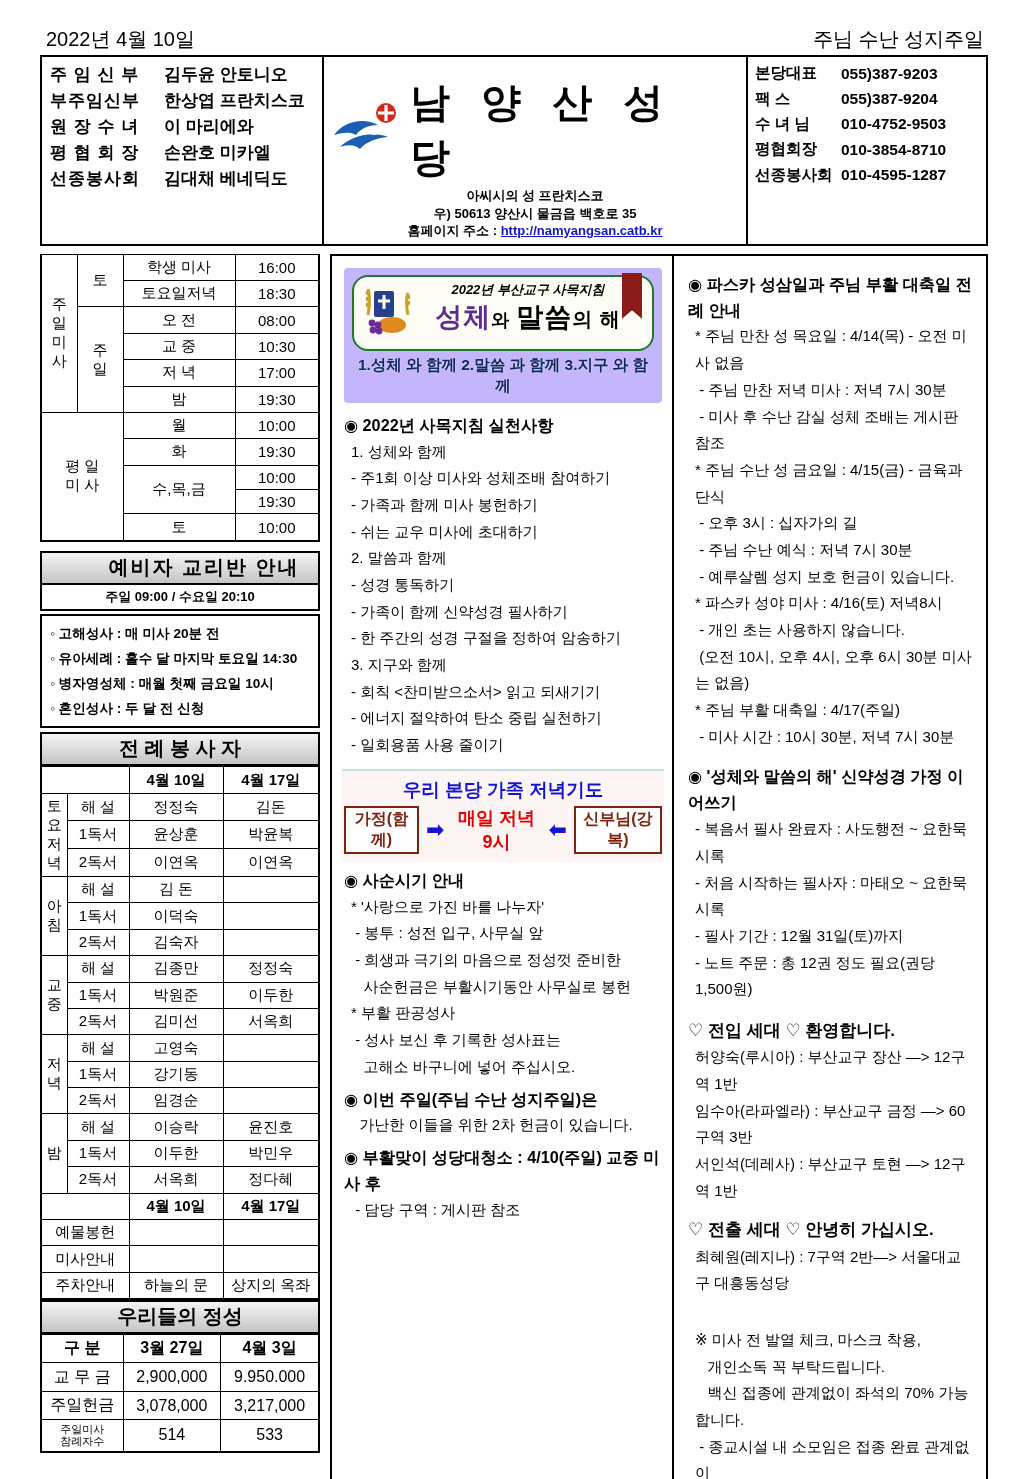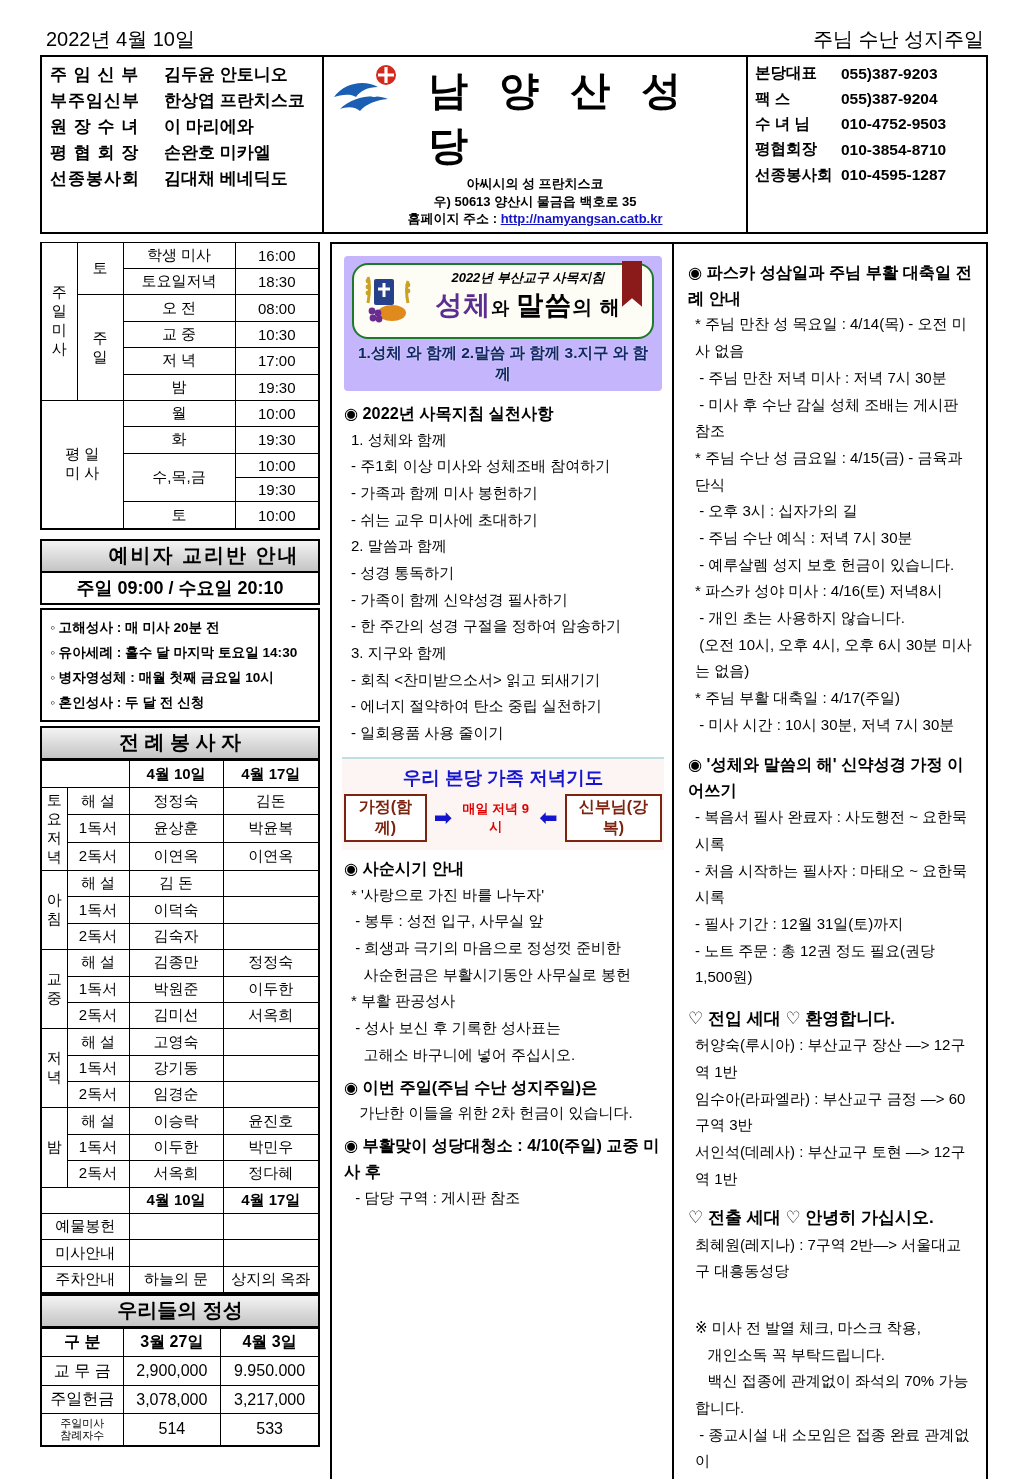--- a/index.html
+++ b/index.html
@@ -7,42 +7,42 @@
   .page{padding:26px 38px 10px 40px;box-sizing:border-box;}
   .topline{display:flex;justify-content:space-between;align-items:flex-end;font-size:20px;font-weight:normal;padding:0 4px 2px 6px;}
   
   .header-box{display:grid;grid-template-columns:280px 1fr 240px;border:2.5px solid #000;}
   .hcell{padding:4px 6px;}
   .hcell + .hcell{border-left:2.5px solid #000;}
   .staff-table{width:100%;border-collapse:collapse;font-size:17px;font-weight:bold;}
   .staff-table td{padding:1.5px 2px;}
   .staff-table td.lab{width:110px;letter-spacing:1px;}
   .church{display:flex;flex-direction:column;align-items:center;justify-content:center;}
-  .church-top{display:flex;gap:24px;margin-top:2px;}
+  .church-top{display:flex;align-items:center;gap:6px;margin-top:14px;}
   .church-name{font-size:40px;font-weight:bold;letter-spacing:10px;}
   .church-sub{font-size:13px;font-weight:bold;text-align:center;line-height:1.35;margin-top:2px;}
   .link{color:#1414c8;text-decoration:underline;font-weight:bold;}
   .contact-table{width:100%;border-collapse:collapse;font-size:15.5px;font-weight:bold;}
   .contact-table td{padding:2.2px 1px;}
   .contact-table td.lab{width:84px;}
   
   .main{display:flex;gap:10px;margin-top:8px;align-items:flex-start;}
   .leftcol{width:280px;flex:none;}
   .rightwrap{flex:1;min-width:0;}
   .bigbox{border:2.5px solid #000;display:grid;grid-template-columns:342px 1fr;}
   .midcol{border-right:2.5px solid #000;padding:8px 8px 10px 10px;}
   .rcol{padding:10px 8px 10px 12px;}
   
   .sec-h{border:2.5px solid #000;background:linear-gradient(#f4f4f4,#c4c4c4);text-align:center;font-weight:bold;font-size:20px;padding:1px 0 2px;}
   .lt{width:100%;border-collapse:collapse;border:2.5px solid #000;font-size:15px;}
   .lt td{border:1px solid #000;text-align:center;padding:3.2px 2px;}
   .pre{white-space:pre-line;}
   .b{font-weight:bold;}
   .gap{height:9px;}
-  .cate-sched{border:2.5px solid #000;border-top:none;text-align:center;font-weight:bold;font-size:18px;padding:3px 0;}
+  .cate-sched{border:2.5px solid #000;border-top:none;text-align:center;font-weight:bold;font-size:13px;padding:3px 0;}
   .cate-notes{border:2.5px solid #000;margin-top:3px;padding:5px 4px 5px 8px;font-size:13.6px;font-weight:bold;line-height:1.85;}
   .cate-notes div{white-space:nowrap;}
   .small2{font-size:11px;line-height:1.1;}
   
   .banner{background:#c4b5fd;border-radius:4px;padding:7px 8px 4px;margin:4px 2px 10px;}
   .banner-panel{background:#fdfdf6;border:2px solid #1d7a2a;border-radius:16px;padding:4px 8px 6px 58px;position:relative;min-height:62px;}
   .banner-script{font-style:italic;font-weight:bold;font-size:13px;text-align:center;}
   .banner-title{font-size:27px;font-weight:bold;text-align:center;letter-spacing:1px;}
   .banner-title .p1{color:#5b2d8e;}
   .ribbon{position:absolute;right:10px;top:-4px;width:20px;height:46px;background:#8b1a1a;clip-path:polygon(0 0,100% 0,100% 100%,50% 82%,0 100%);}
@@ -51,21 +51,21 @@
   .sect{margin:6px 2px 0;}
   .sect-title{font-weight:bold;font-size:16.2px;line-height:1.6;}
   .lines{font-size:15px;line-height:1.78;}
   .lines div{white-space:pre-wrap;padding-left:7px;}
   .lines.bold div{font-weight:normal;}
   .prayer{margin:10px 0 6px;border-top:2px solid #bfe0e0;background:#fdf4f4;padding:6px 2px 8px;text-align:center;}
   .prayer-title{color:#1515cf;font-weight:bold;font-size:18.5px;}
   .prayer-row{display:flex;align-items:center;justify-content:center;gap:7px;margin-top:4px;}
   .prayer-tag{border:2.5px solid #7c2410;color:#7c2410;font-weight:bold;font-size:16px;padding:1px 5px;background:#fff;}
   .prayer-arrow{color:#1515cf;font-weight:bold;font-size:22px;line-height:1;}
-  .prayer-center{color:#e00000;font-weight:bold;font-size:13px;}
+  .prayer-center{color:#e00000;font-weight:bold;font-size:18px;}
 </style>
 </head>
 <body>
 
 <div class="page">
 
   <div class="topline">
     <span>2022년 4월 10일</span>
     <span>주님 수난 성지주일</span>
   </div>

